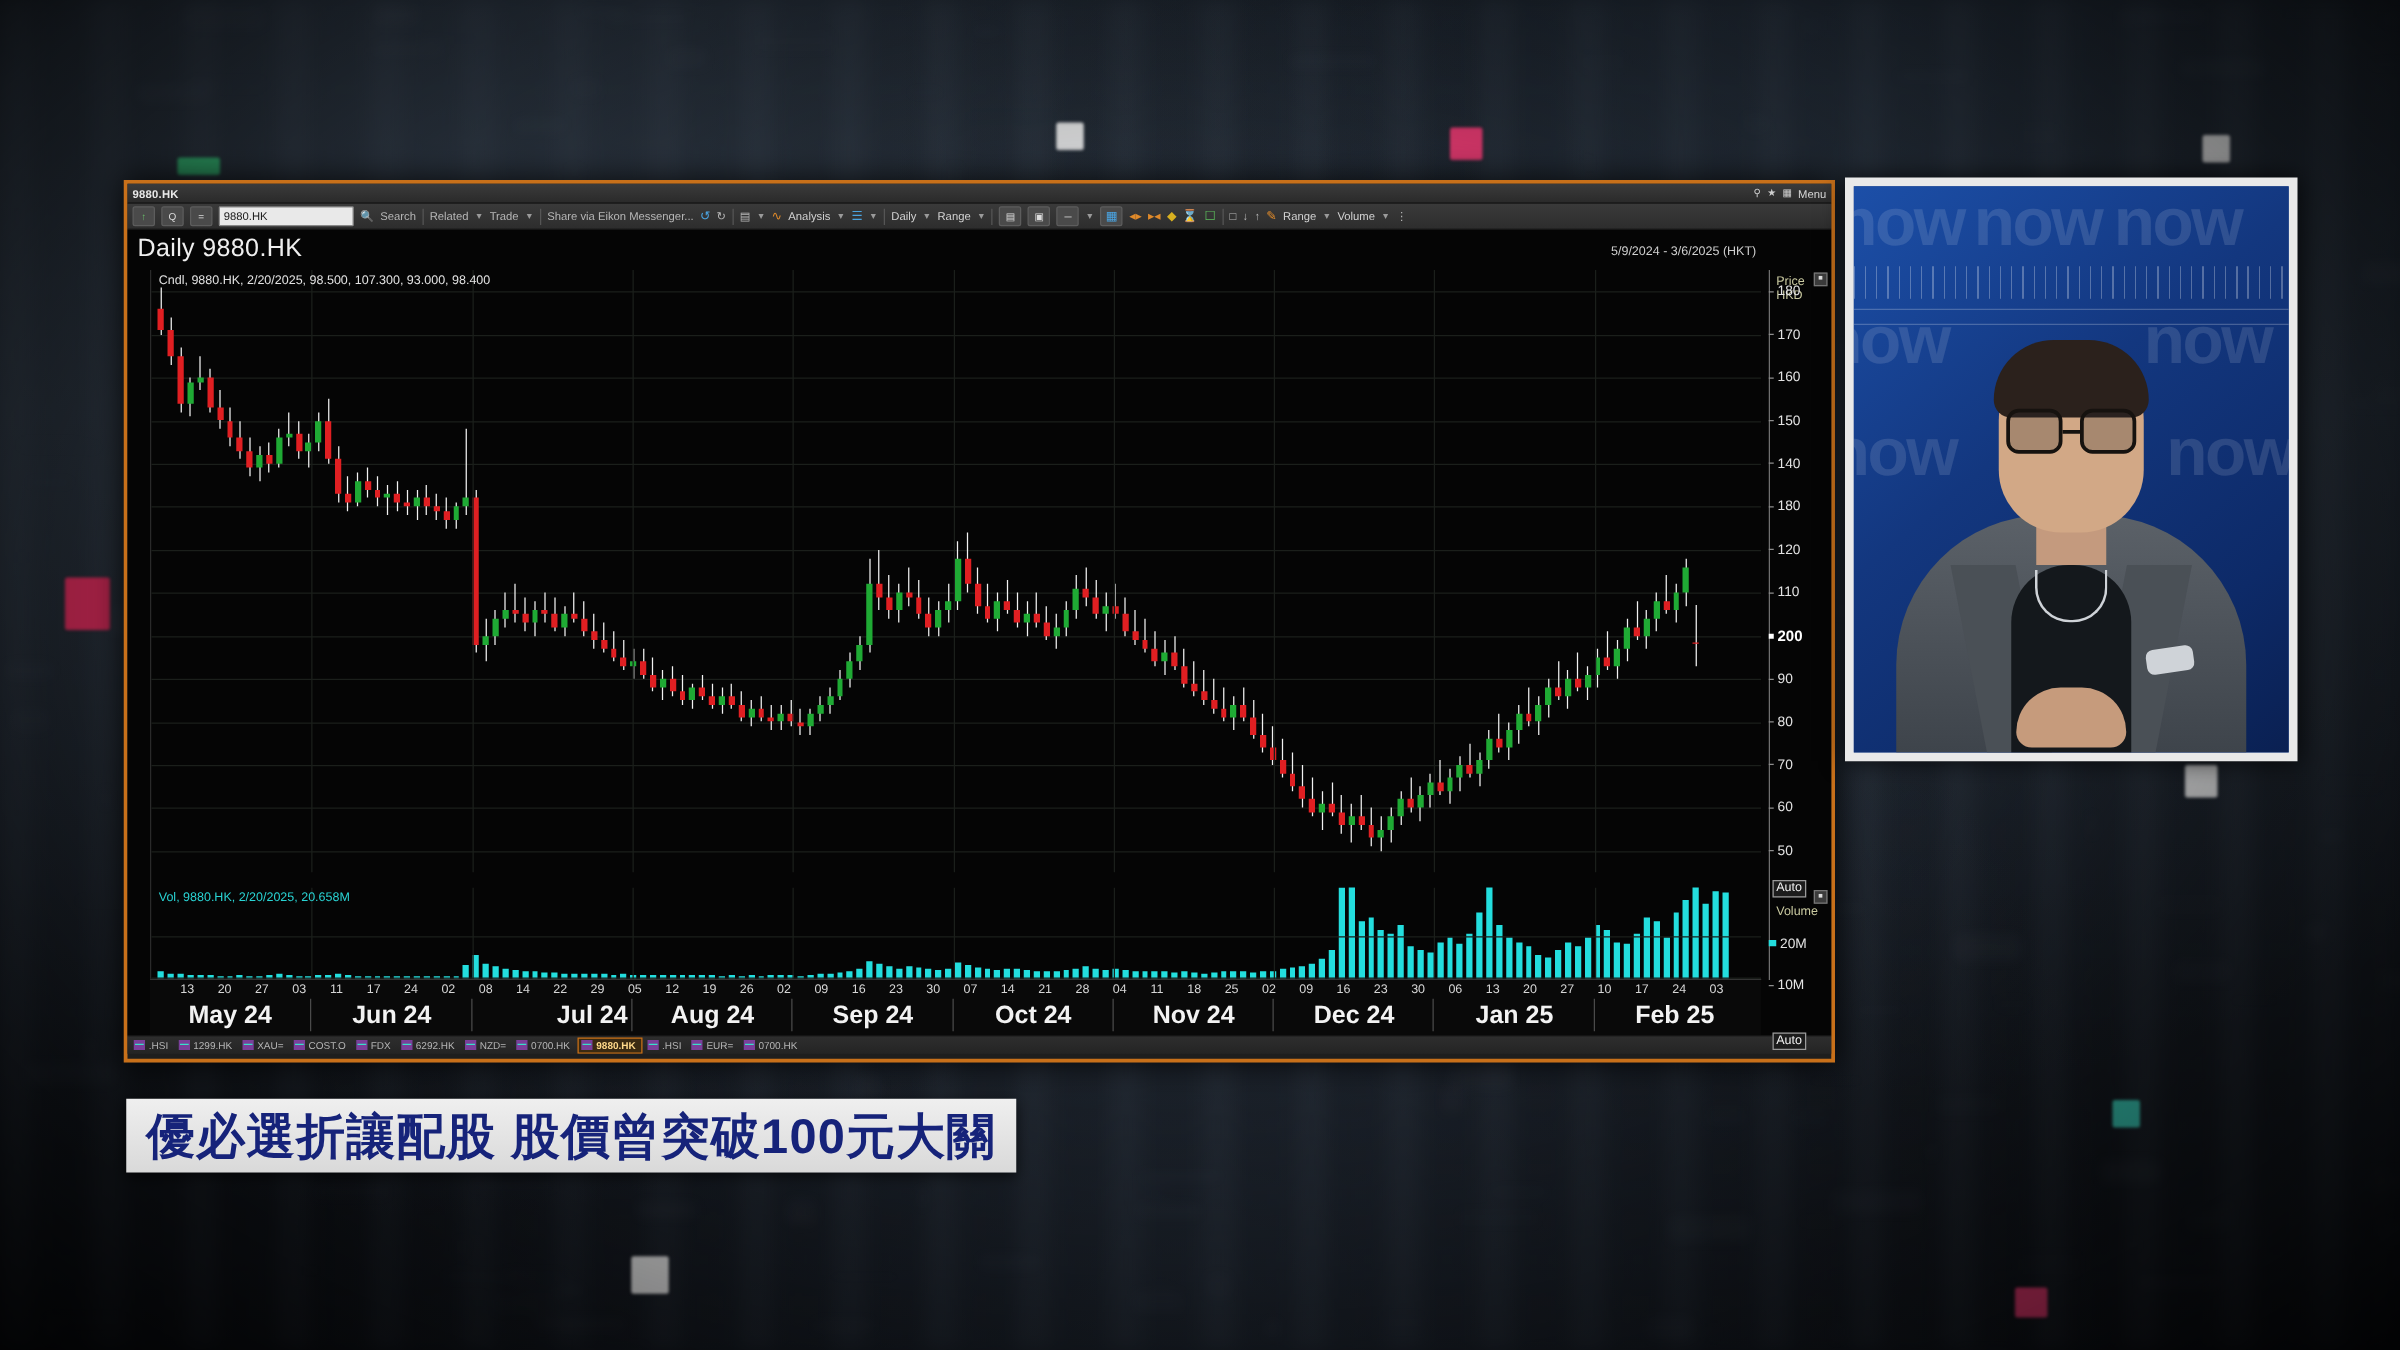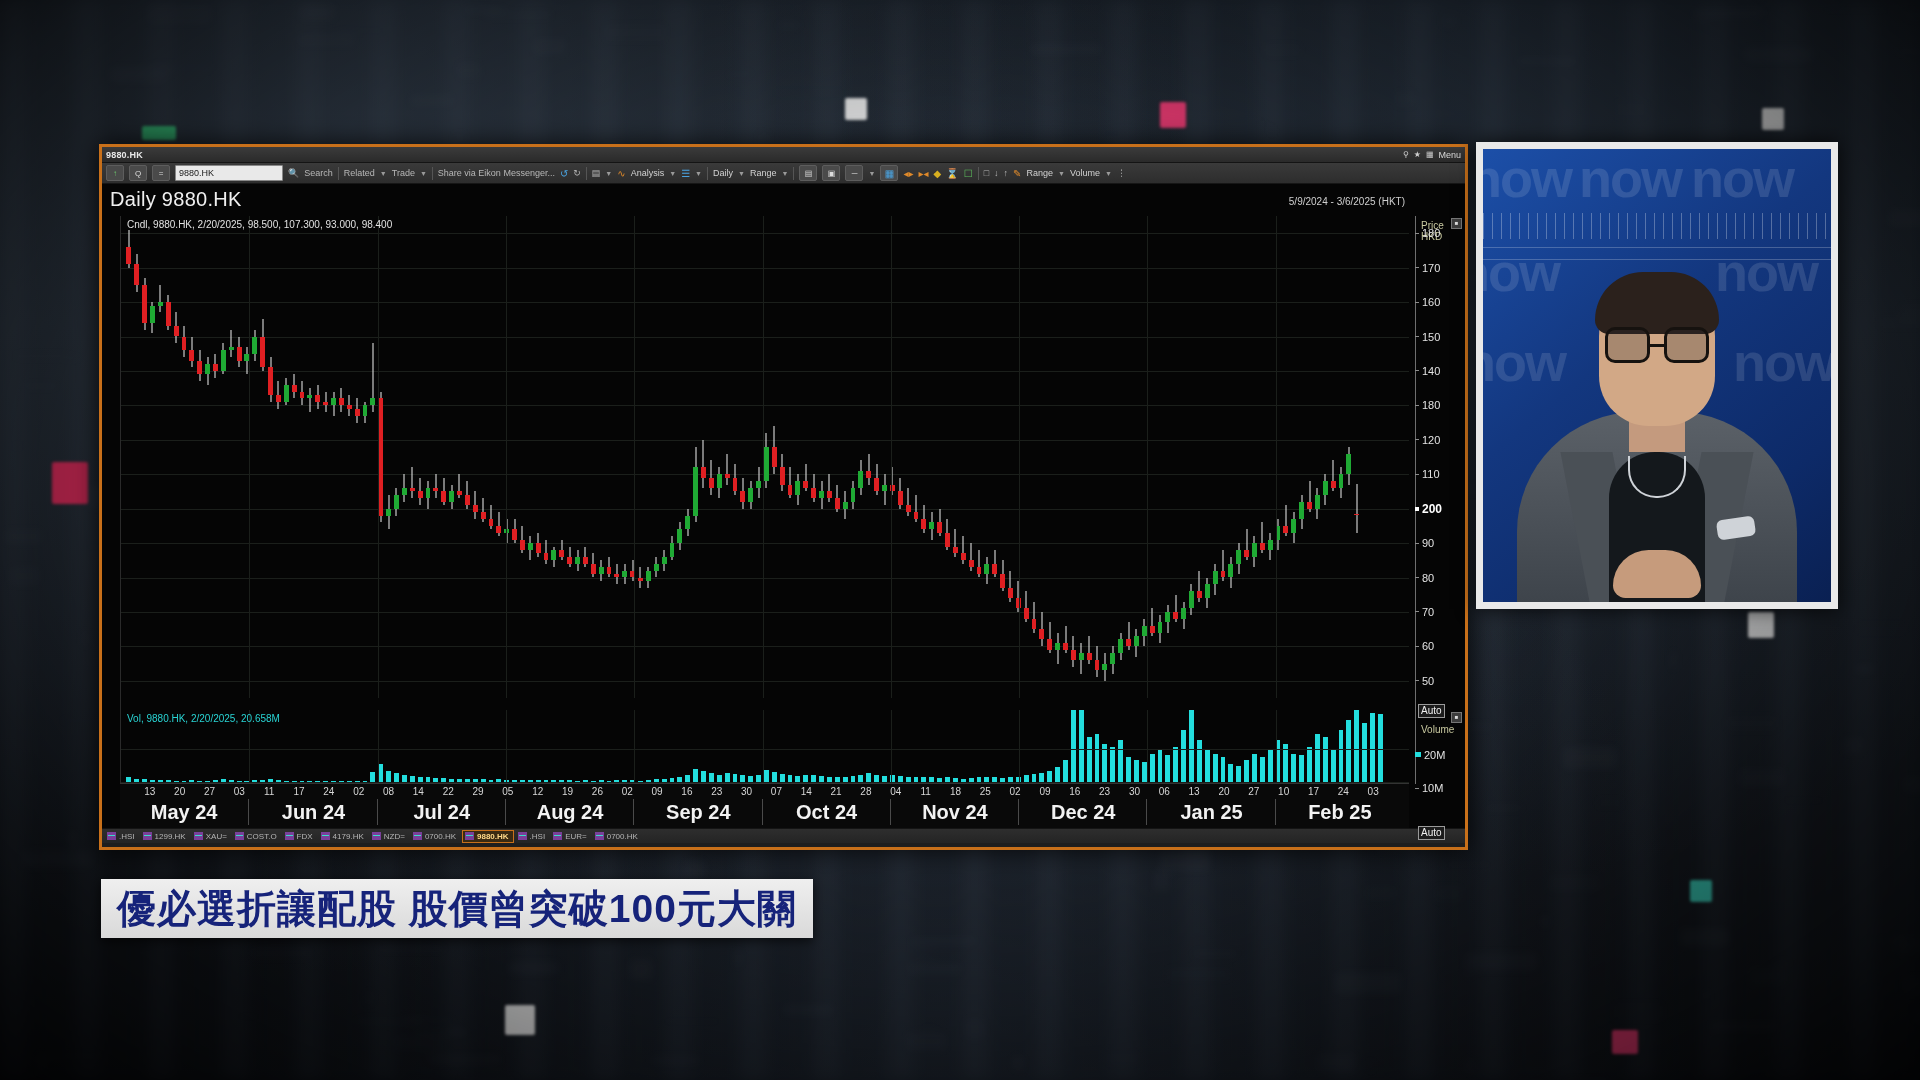--- a/index.html
+++ b/index.html
@@ -1450,21 +1450,21 @@
           <div class="xday" style="left: 1044.3px;">06</div>
           <div class="xday" style="left: 1074.14px;">13</div>
           <div class="xday" style="left: 1103.98px;">20</div>
           <div class="xday" style="left: 1133.81px;">27</div>
           <div class="xday" style="left: 1163.65px;">10</div>
           <div class="xday" style="left: 1193.49px;">17</div>
           <div class="xday" style="left: 1223.33px;">24</div>
           <div class="xday" style="left: 1253.16px;">03</div>
           <div class="xmon" style="left: 0px; width: 128.3px; border-left: none;">May 24</div>
           <div class="xmon" style="left: 128.3px; width: 128.3px;">Jun 24</div>
-          <div class="xmon" style="left: 256.6px; width: 128.3px;">Jul 24</div>
+          <div class="xmon" style="left: 256.6px; width: 128.3px; padding-left: 32px;">Jul 24</div>
           <div class="xmon" style="left: 384.9px; width: 128.3px;">Aug 24</div>
           <div class="xmon" style="left: 513.2px; width: 128.3px;">Sep 24</div>
           <div class="xmon" style="left: 641.5px; width: 128.3px;">Oct 24</div>
           <div class="xmon" style="left: 769.8px; width: 128.3px;">Nov 24</div>
           <div class="xmon" style="left: 898.1px; width: 128.3px;">Dec 24</div>
           <div class="xmon" style="left: 1026.4px; width: 128.3px;">Jan 25</div>
           <div class="xmon" style="left: 1154.7px; width: 128.3px;">Feb 25</div>
         </div>
     </div>
 
@@ -1484,21 +1484,21 @@
         <div class="sb-item">
           <span class="chip"></span>
           <span>COST.O</span>
         </div>
         <div class="sb-item">
           <span class="chip"></span>
           <span>FDX</span>
         </div>
         <div class="sb-item">
           <span class="chip"></span>
-          <span>4179.HK</span>
+          <span>6292.HK</span>
         </div>
         <div class="sb-item">
           <span class="chip"></span>
           <span>NZD=</span>
         </div>
         <div class="sb-item">
           <span class="chip"></span>
           <span>0700.HK</span>
         </div>
         <div class="sb-item active">

